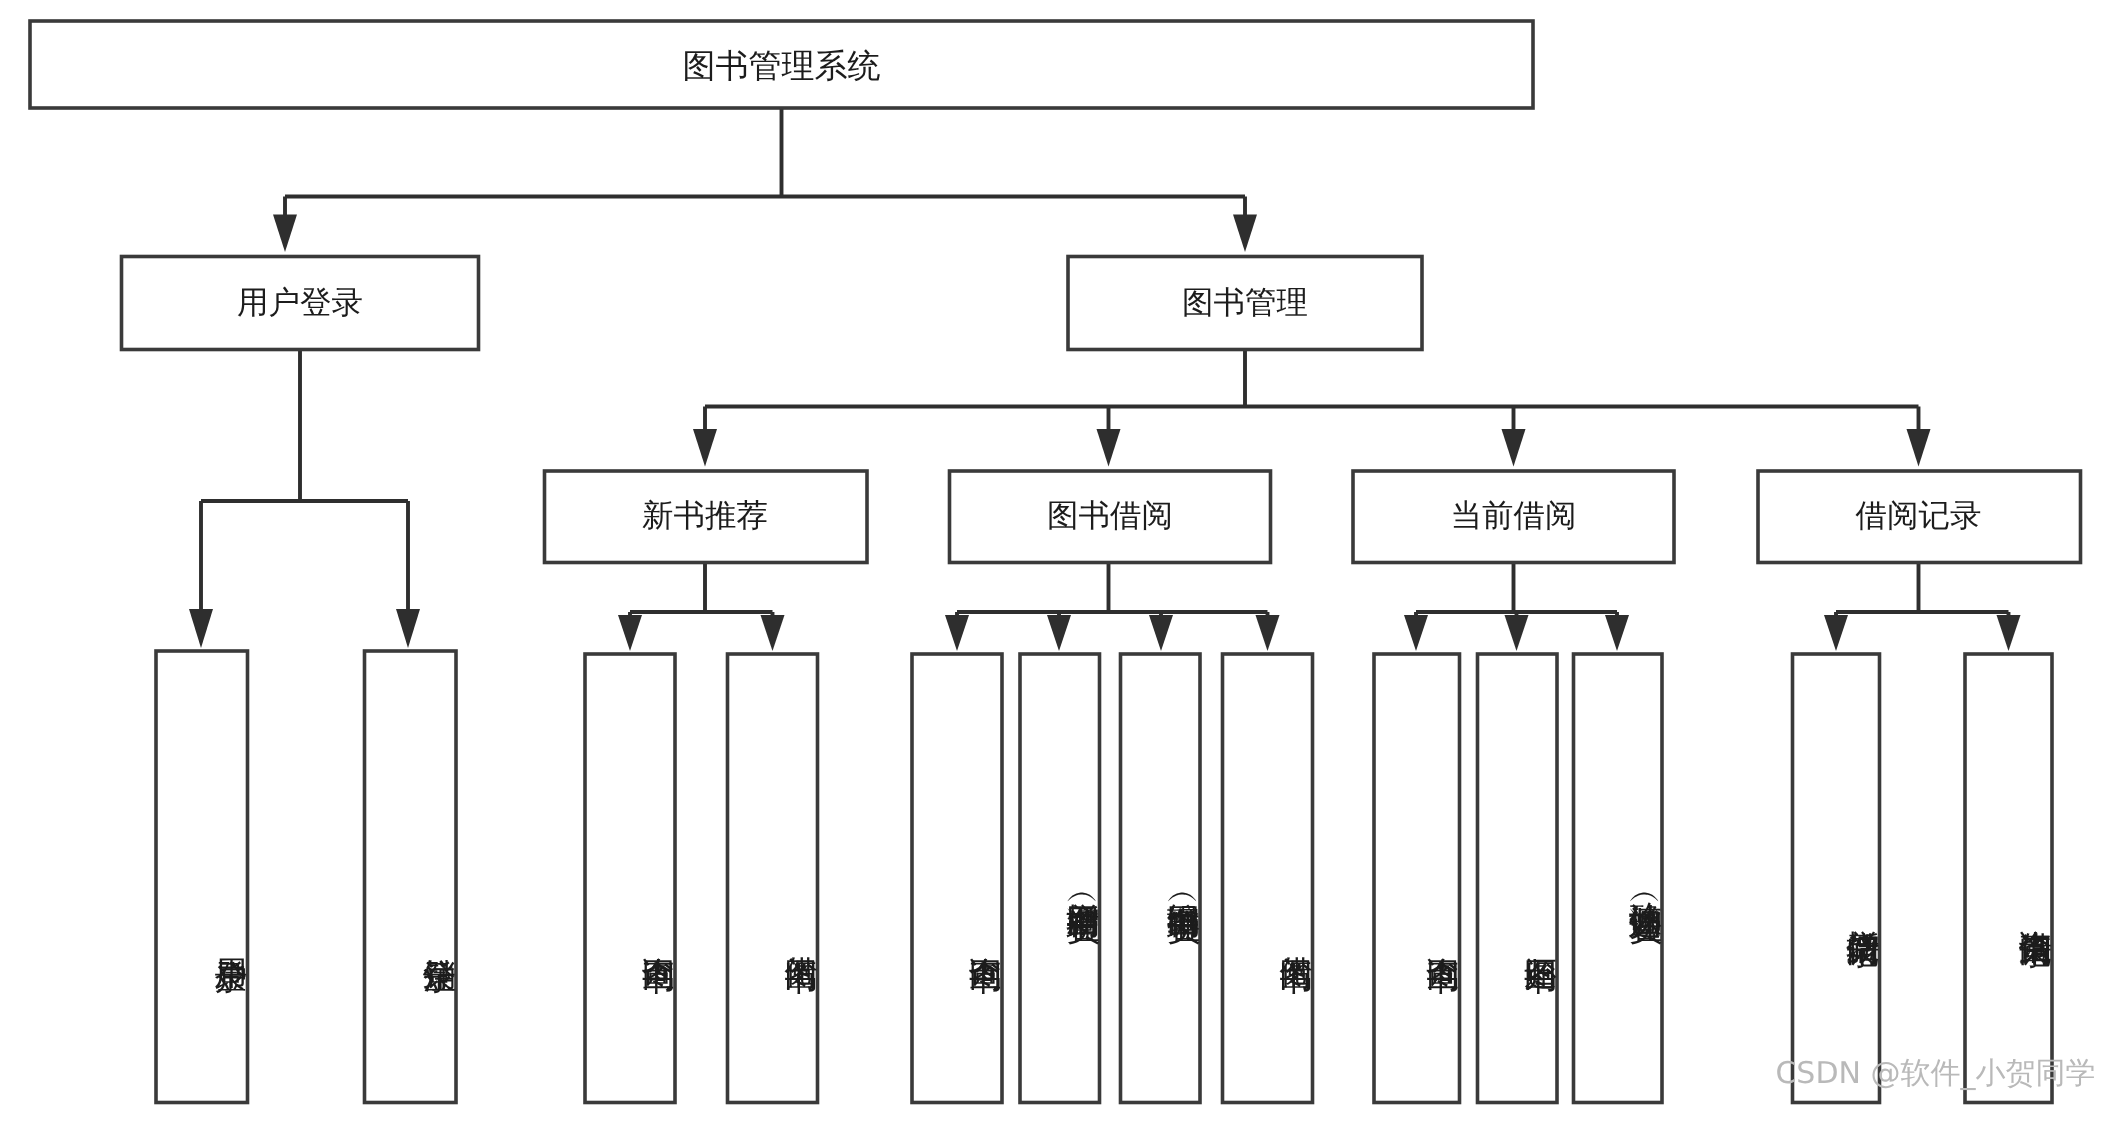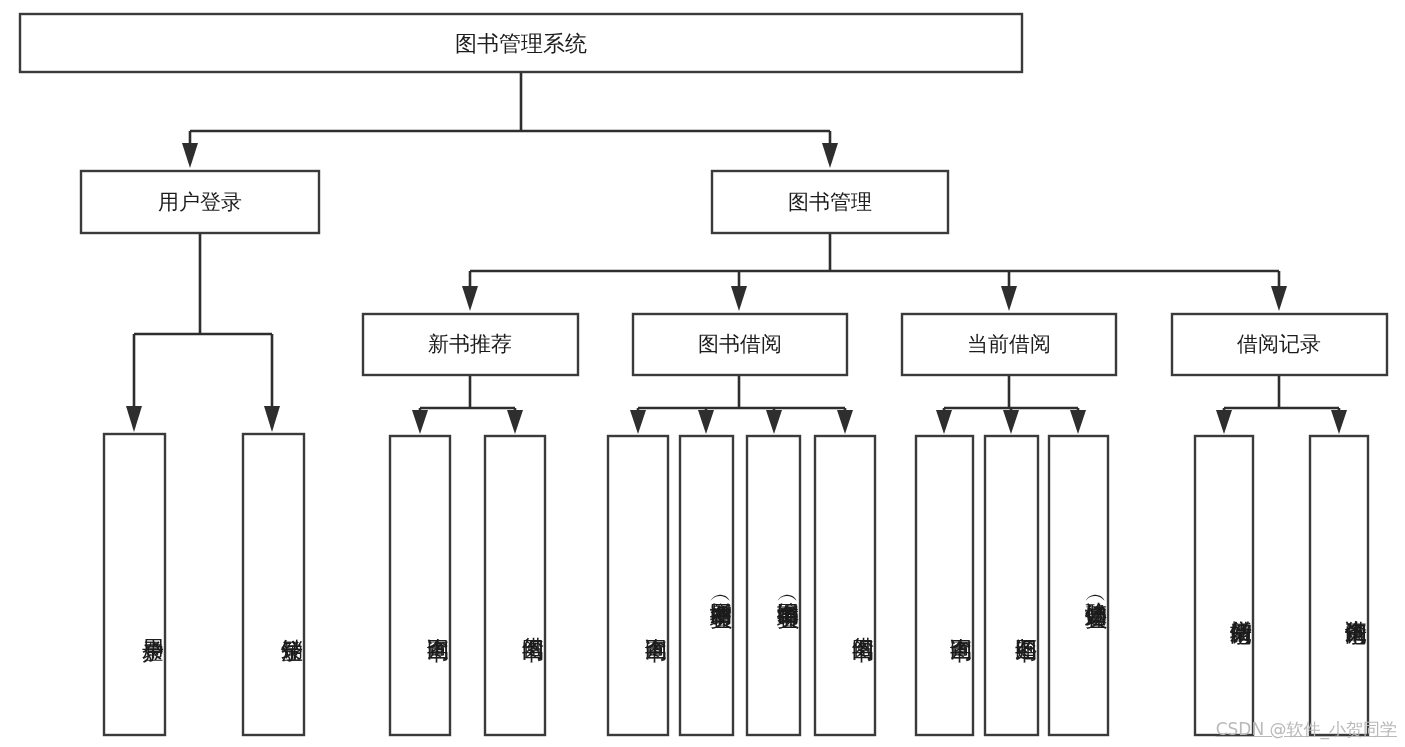--- a/index.html
+++ b/index.html
@@ -66,27 +66,26 @@
     text-orientation: upright;
     white-space: nowrap;
     display: flex;
     align-items: flex-start;
     justify-content: center;
     letter-spacing: 1px;
   }
   .watermark {
     position: absolute;
     right: 8px;
-    bottom: 6px;
-    font-family: "DejaVu Sans", "Liberation Sans", sans-serif;
-    font-size: 17px;
+    bottom: 18px;
+    font-family: "DejaVu Sans", "Liberation Sans", sans-serif;
+    font-size: 20px;
     color: #b9b9b9;
     white-space: nowrap;
     pointer-events: none;
-    text-decoration: underline;
   }
 </style>
 </head>
 <body>
 
 <div id="diagram-root">
 
   <svg class="diagram-canvas" viewBox="0 0 1405 747">
 
     <g>

